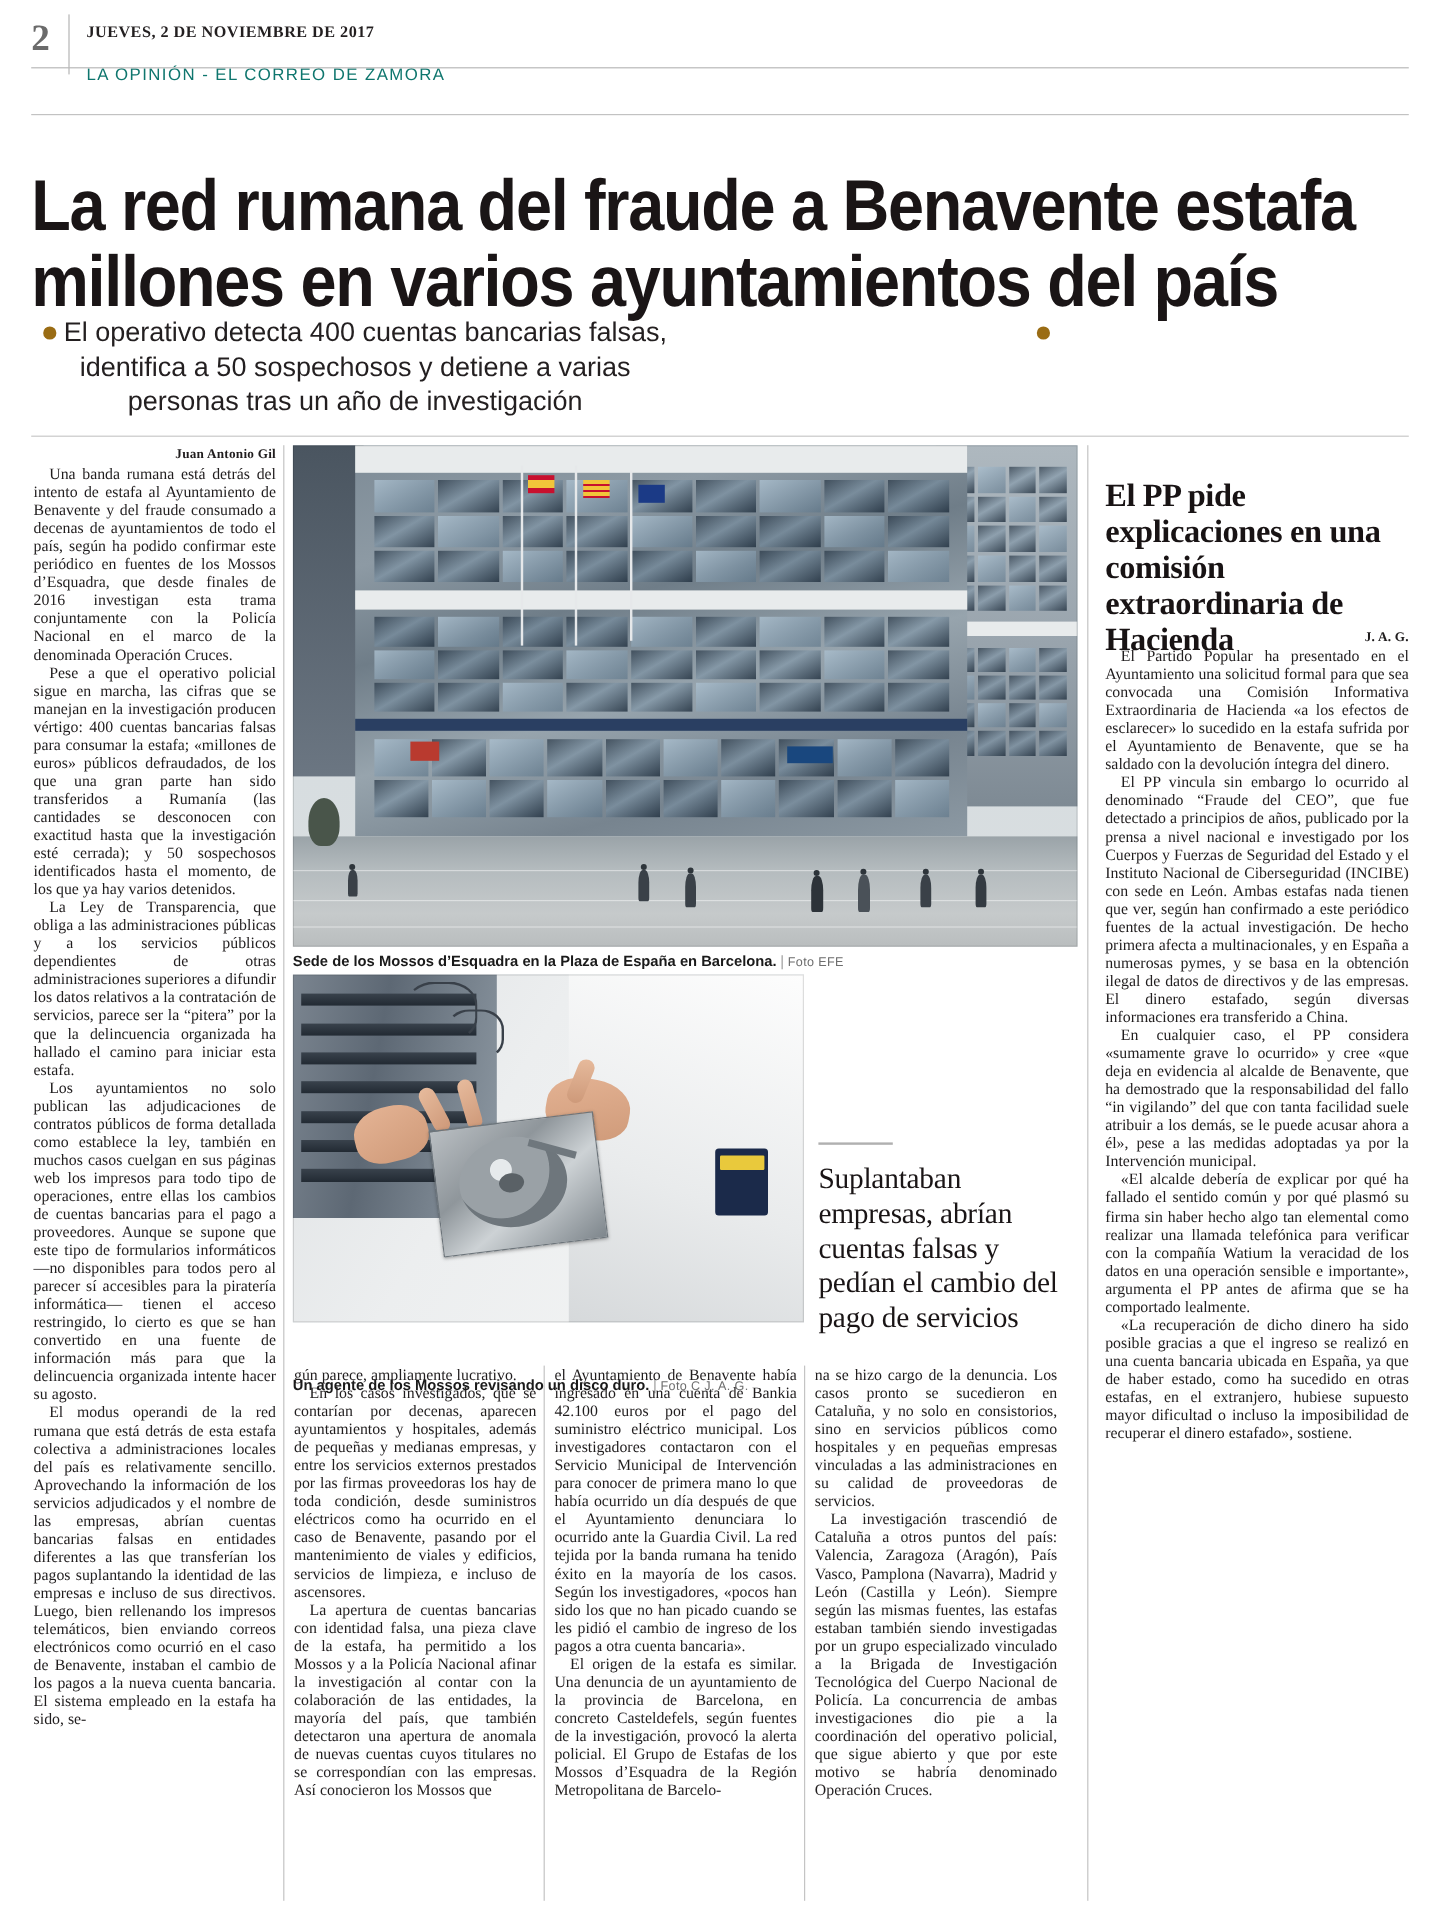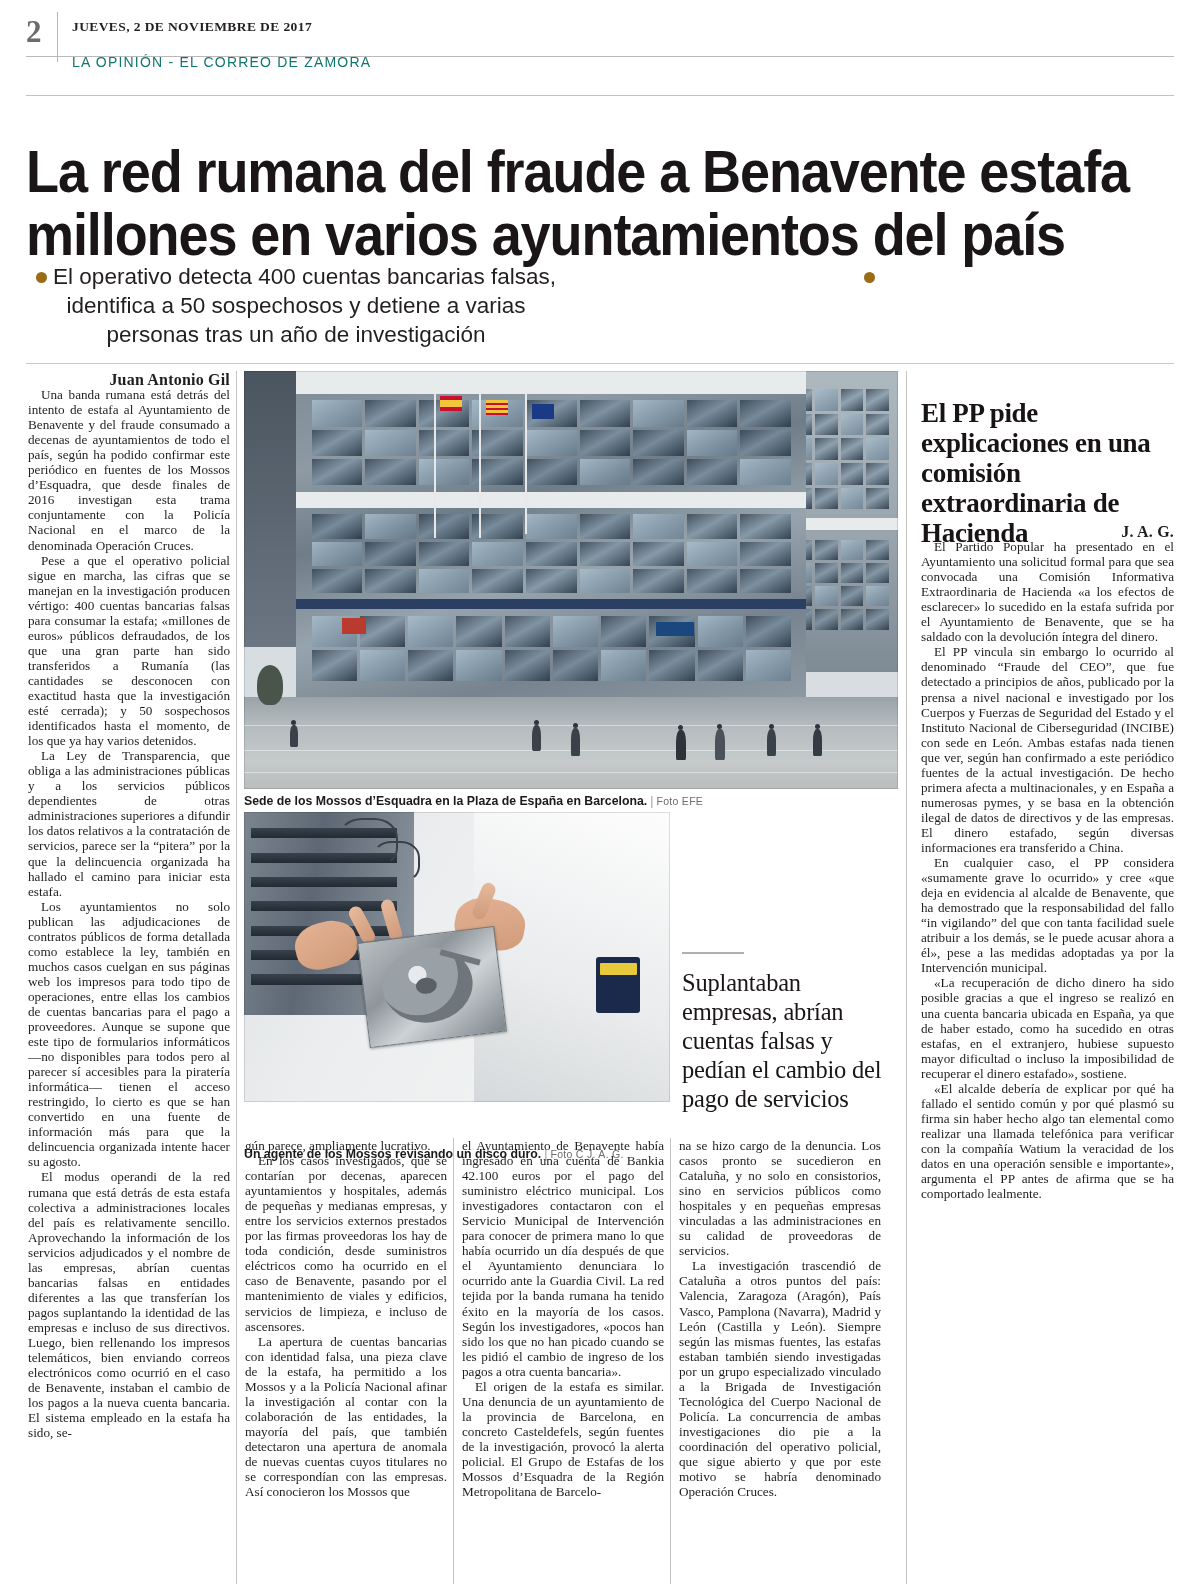--- a/index.html
+++ b/index.html
@@ -158,21 +158,21 @@
     line-height: 15.05px;
     text-align: justify;
     color: #201d1e;
     -webkit-hyphens: auto;
     hyphens: auto;
   }
   .col p { margin: 0; text-indent: 13px; }
   .byline {
     font-family: "Liberation Serif", serif;
     font-weight: bold;
-    font-size: 16px;
+    font-size: 11px;
     text-align: right;
     text-indent: 0;
     margin: 0 0 1px 0;
     letter-spacing: 0.2px;
   }
 
   
   #col1 { left: 28px; top: 372px; width: 202px; height: 1212px; }
 
   
@@ -680,22 +680,22 @@
 
   <div class="pq-rule"></div>
   <div class="pullquote" id="pq2">Suplantaban empresas, abrían cuentas falsas y pedían el cambio del pago de servicios</div>
 
   <h2 class="sidebar-title">El PP pide explicaciones en una comisión extraordinaria de Hacienda</h2>
   <div id="col5">
     <p class="byline">J. A. G.</p>
     <p>El Partido Popular ha presentado en el Ayuntamiento una solicitud formal para que sea convocada una Comisión Informativa Extraordinaria de Hacienda «a los efectos de esclarecer» lo sucedido en la estafa sufrida por el Ayuntamiento de Benavente, que se ha saldado con la devolución íntegra del dinero.</p>
     <p>El PP vincula sin embargo lo ocurrido al denominado “Fraude del CEO”, que fue detectado a principios de años, publicado por la prensa a nivel nacional e investigado por los Cuerpos y Fuerzas de Seguridad del Estado y el Instituto Nacional de Ciberseguridad (INCIBE) con sede en León. Ambas estafas nada tienen que ver, según han confirmado a este periódico fuentes de la actual investigación. De hecho primera afecta a multinacionales, y en España a numerosas pymes, y se basa en la obtención ilegal de datos de directivos y de las empresas. El dinero estafado, según diversas informaciones era transferido a China.</p>
     <p>En cualquier caso, el PP considera «sumamente grave lo ocurrido» y cree «que deja en evidencia al alcalde de Benavente, que ha demostrado que la responsabilidad del fallo “in vigilando” del que con tanta facilidad suele atribuir a los demás, se le puede acusar ahora a él», pese a las medidas adoptadas ya por la Intervención municipal.</p>
+    <p>«El alcalde debería de explicar por qué ha fallado el sentido común y por qué plasmó su firma sin haber hecho algo tan elemental como realizar una llamada telefónica para verificar con la compañía Watium la veracidad de los datos en una operación sensible e importante», argumenta el PP antes de afirma que se ha comportado lealmente.</p>
     <p>«La recuperación de dicho dinero ha sido posible gracias a que el ingreso se realizó en una cuenta bancaria ubicada en España, ya que de haber estado, como ha sucedido en otras estafas, en el extranjero, hubiese supuesto mayor dificultad o incluso la imposibilidad de recuperar el dinero estafado», sostiene.</p>
-    <p>«El alcalde debería de explicar por qué ha fallado el sentido común y por qué plasmó su firma sin haber hecho algo tan elemental como realizar una llamada telefónica para verificar con la compañía Watium la veracidad de los datos en una operación sensible e importante», argumenta el PP antes de afirma que se ha comportado lealmente.</p>
   </div>
 
   <div class="col" id="col2">
     <p style="text-indent:0">gún parece, ampliamente lucrativo.</p>
     <p>En los casos investigados, que se contarían por decenas, aparecen ayuntamientos y hospitales, además de pequeñas y medianas empresas, y entre los servicios externos prestados por las firmas proveedoras los hay de toda condición, desde suministros eléctricos como ha ocurrido en el caso de Benavente, pasando por el mantenimiento de viales y edificios, servicios de limpieza, e incluso de ascensores.</p>
     <p>La apertura de cuentas bancarias con identidad falsa, una pieza clave de la estafa, ha permitido a los Mossos y a la Policía Nacional afinar la investigación al contar con la colaboración de las entidades, la mayoría del país, que también detectaron una apertura de anomala de nuevas cuentas cuyos titulares no se correspondían con las empresas. Así conocieron los Mossos que</p>
   </div>
 
   <div class="col" id="col3">
     <p style="text-indent:0">el Ayuntamiento de Benavente había ingresado en una cuenta de Bankia 42.100 euros por el pago del suministro eléctrico municipal. Los investigadores contactaron con el Servicio Municipal de Intervención para conocer de primera mano lo que había ocurrido un día después de que el Ayuntamiento denunciara lo ocurrido ante la Guardia Civil. La red tejida por la banda rumana ha tenido éxito en la mayoría de los casos. Según los investigadores, «pocos han sido los que no han picado cuando se les pidió el cambio de ingreso de los pagos a otra cuenta bancaria».</p>

